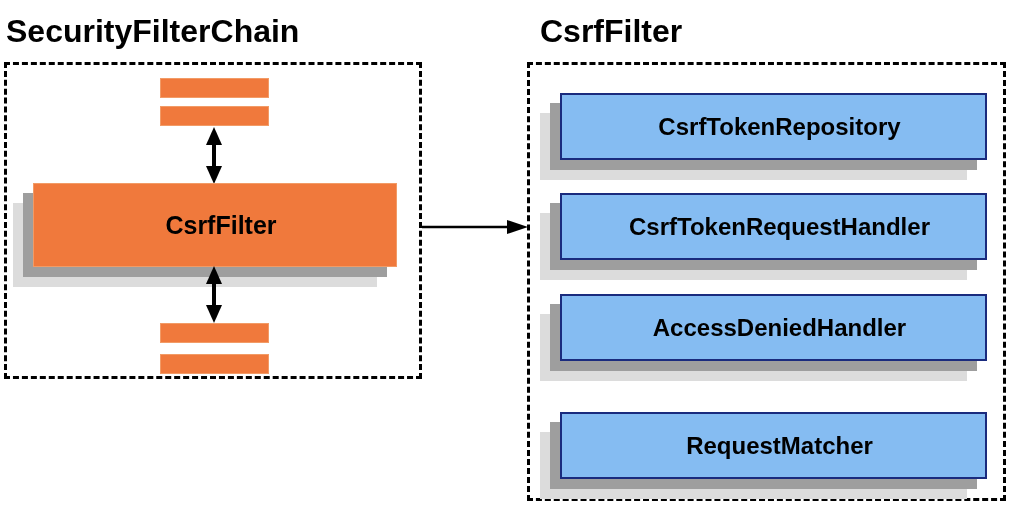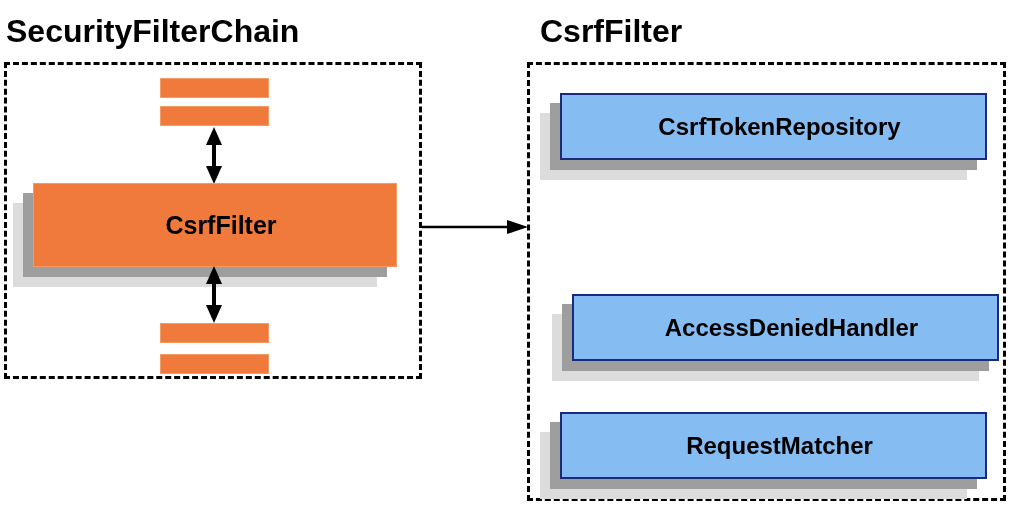--- a/index.html
+++ b/index.html
@@ -72,21 +72,21 @@
   }
   .blue-box {
     background: #85BCF2;
     border: 2px solid #1A2B7E;
     font-size: 24px;
   }
   #csrf-filter-wrap { left: 33px; top: 183px; width: 364px; height: 84px; }
   .component-wrap { left: 560px; width: 427px; height: 67px; }
   #component-wrap-0 { top: 93px; }
   #component-wrap-1 { top: 193px; }
-  #component-wrap-2 { top: 294px; margin-left: 12px; }
+  #component-wrap-2 { top: 294px; }
   #component-wrap-3 { top: 412px; }
 
   .v-arrow { left: 203px; width: 22px; height: 57px; }
   #v-arrow-top { top: 127px; }
   #v-arrow-bottom { top: 266px; }
   #h-arrow { left: 422px; top: 217px; width: 106px; height: 20px; }
   svg { display: block; }
 </style>
 </head>
 <body>
@@ -135,20 +135,25 @@
   </div>
 
   <div id="right-panel" class="dashed-panel"></div>
 
   <div id="component-wrap-0" class="box-wrap component-wrap">
     <div class="shadow-light"></div>
     <div class="shadow-dark"></div>
     <div class="main-box blue-box">CsrfTokenRepository</div>
   </div>
 
+  <div id="component-wrap-1" class="box-wrap component-wrap">
+    <div class="shadow-light"></div>
+    <div class="shadow-dark"></div>
+    <div class="main-box blue-box">CsrfTokenRequestHandler</div>
+  </div>
 
   <div id="component-wrap-2" class="box-wrap component-wrap">
     <div class="shadow-light"></div>
     <div class="shadow-dark"></div>
     <div class="main-box blue-box">AccessDeniedHandler</div>
   </div>
 
   <div id="component-wrap-3" class="box-wrap component-wrap">
     <div class="shadow-light"></div>
     <div class="shadow-dark"></div>

